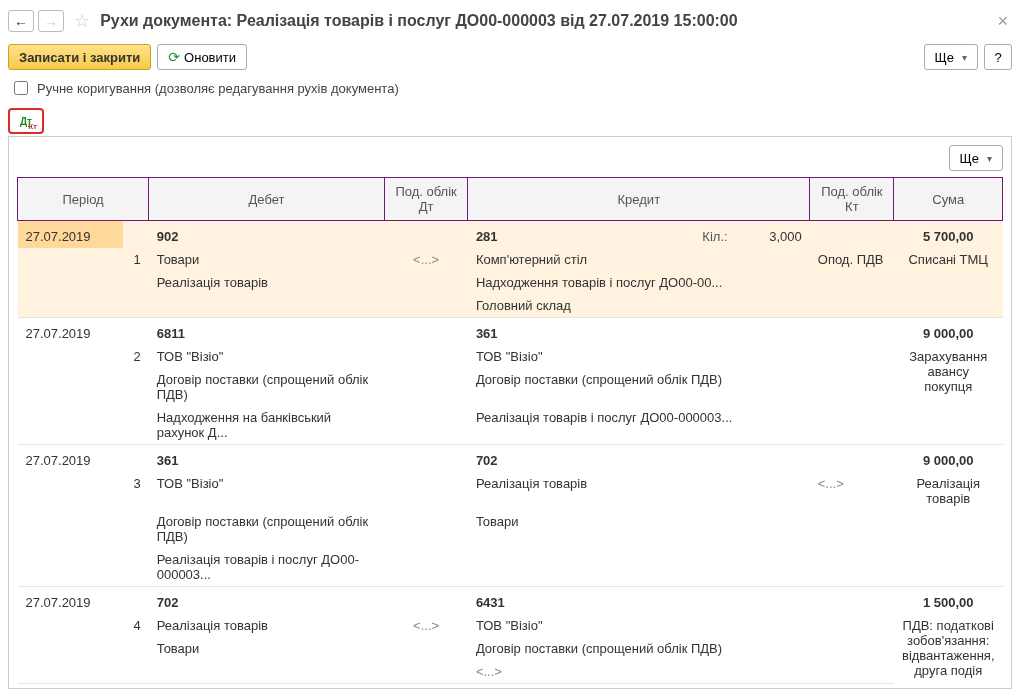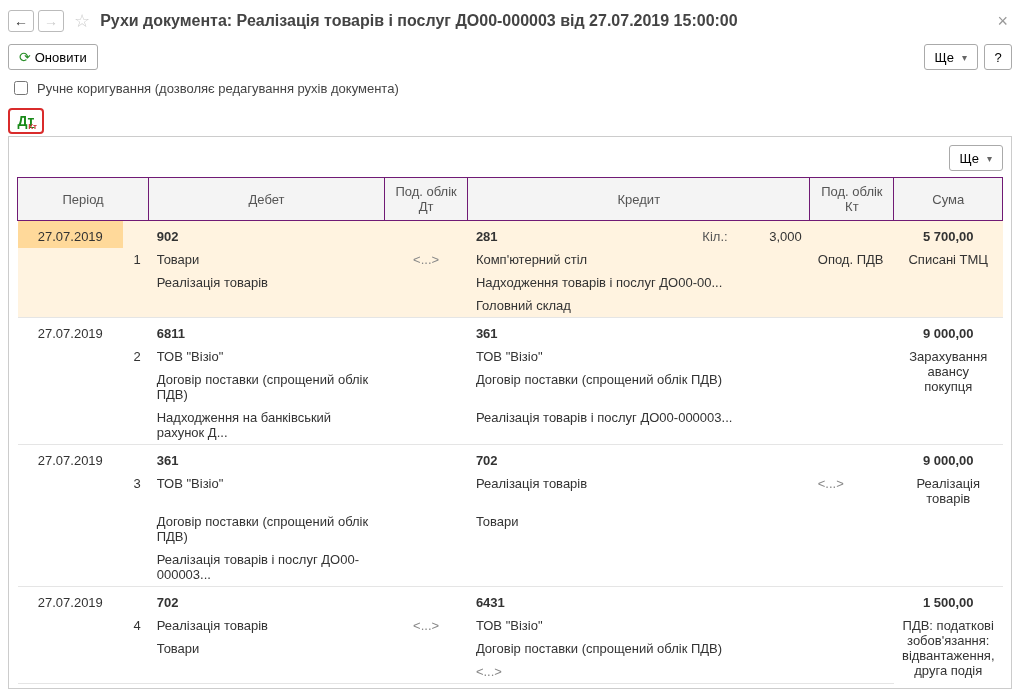--- a/index.html
+++ b/index.html
@@ -106,21 +106,21 @@
   }
   .tab.active {
     border: 2px solid #d92b2b;
     border-radius: 4px;
     background: #fff;
     padding: 4px 9px;
   }
   .tab-icon {
     width: 14px; height: 14px;
     display: inline-flex; align-items: center; justify-content: center;
-    font-size: 14px; font-weight: bold; text-decoration: underline;
+    font-size: 10px; font-weight: bold; text-decoration: underline;
   }
   .tab-icon.dk { color: #1a8a1a; position: relative; }
   .tab-icon.dk::after { content: "Кт"; color: #c33; font-size: 8px; position: absolute; bottom: -3px; right: -4px; }
   .tab-icon.doc { background: #f5deb3; border: 1px solid #c9a227; border-radius: 2px; }
   .panel {
     border: 1px solid #ccc;
     margin: 2px;
     padding: 8px 8px 4px 8px;
   }
   .panel-toolbar {
@@ -144,21 +144,21 @@
   table.grid td {
     border-bottom: 1px solid #eee;
     padding: 4px 8px;
     vertical-align: top;
   }
   tbody.group td { border-bottom: none; }
   tbody.group tr:last-child td { border-bottom: 1px solid #e5e5e5; }
   tbody.group tr.hdr td { padding-top: 8px; }
   tbody.group.sel td { background: #fff3e0; }
   tbody.group.sel tr.hdr td:first-child { background: #ffd99a; }
-  .col-period { width: 110px; text-align: center; }
+  .col-period { width: 110px; }
   .col-num { width: 26px; text-align: right; padding-right: 6px; }
   .col-debit { width: 260px; }
   .col-podt { width: 90px; text-align: center; color: #777; }
   .col-credit { width: 260px; }
   .col-kil { width: 50px; color: #555; margin-left: 28px; }
   .col-qty { width: 70px; text-align: right; }
   .col-podkt { width: 90px; }
   .col-sum { text-align: center; }
   .bold { font-weight: bold; }
   .ellips { color: #888; }
@@ -174,20 +174,21 @@
     <span style="color:#ccc">→</span>
   </div>
   <span class="star-icon">☆</span>
   <div class="title">Рухи документа: Реалізація товарів і послуг ДО00-000003 від 27.07.2019 15:00:00</div>
   <div class="close-x">
     <span>×</span>
   </div>
 </div>
 
 <div class="toolbar">
+  <button class="btn btn-primary">Записати і закрити</button>
   <button class="btn">
     <span class="refresh-icon">⟳</span>
     <span>Оновити</span>
   </button>
   <div class="spacer"></div>
   <button class="btn btn-dropdown">Ще</button>
   <button class="btn" style="width:28px;justify-content:center">?</button>
 </div>
 
 <div class="checkbox-row">

